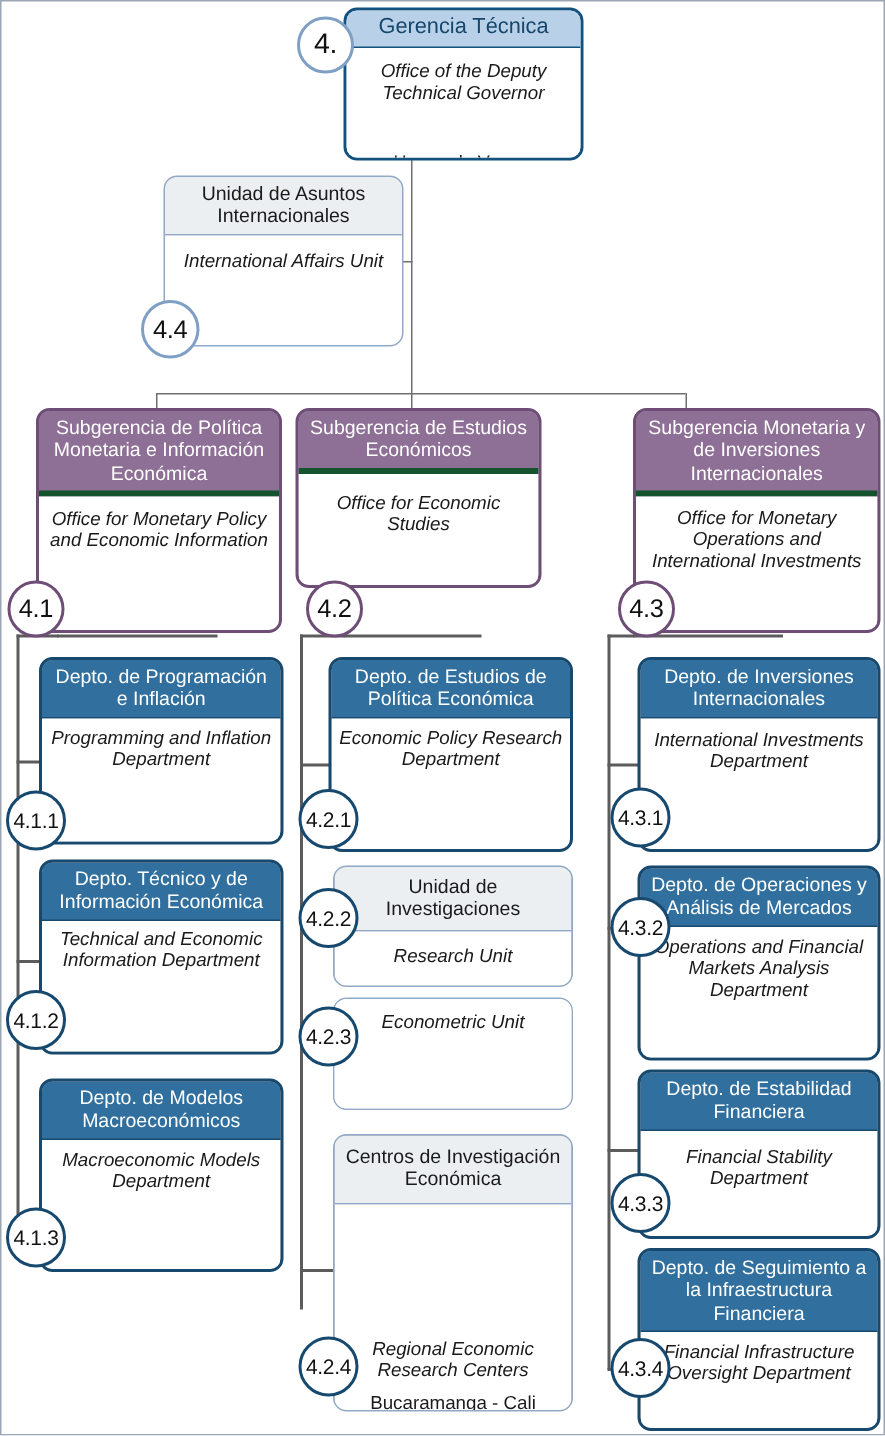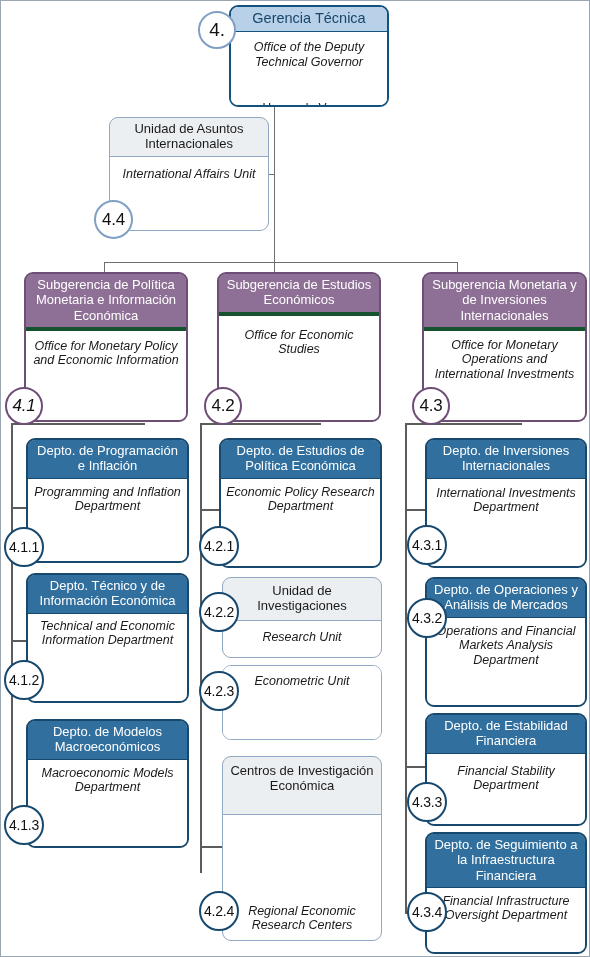--- a/index.html
+++ b/index.html
@@ -173,23 +173,23 @@
   <div class="badge lightblue" style="left:93px;top:199px;width:39px;height:39px;font-size:17px;">4.4</div>
 
   <div class="node sub" style="left:23px;top:271px;width:164px;height:150px;">
     <div class="hdr">Subgerencia de Política Monetaria e Información Económica</div>
     <div class="body">
       <div class="en" style="font-size:12.5px;padding-top:4px;">Office for Monetary Policy and Economic Information</div>
       <div class="spacer"></div>
 
     </div>
   </div>
-  <div class="badge purple" style="left:4px;top:386px;width:38px;height:38px;font-size:17px;font-style:italic;">4.1</div>
-
-  <div class="node sub" style="left:216px;top:271px;width:164px;height:150px;">
+  <div class="badge purple" style="left:4px;top:386px;width:38px;height:38px;font-size:17px;">4.1</div>
+
+  <div class="node sub" style="left:196px;top:271px;width:164px;height:120px;">
     <div class="hdr">Subgerencia de Estudios Económicos</div>
     <div class="body">
       <div class="en" style="font-size:12.5px;padding-top:8px;">Office for Economic Studies</div>
       <div class="spacer"></div>
 
     </div>
   </div>
   <div class="badge purple" style="left:203px;top:386px;width:38px;height:38px;font-size:17px;">4.2</div>
 
   <div class="node sub" style="left:421px;top:271px;width:165px;height:150px;">
@@ -251,21 +251,21 @@
   <div class="badge navy" style="left:198px;top:591px;width:40px;height:40px;font-size:14px;">4.2.2</div>
 
   <div class="node unit" style="left:221px;top:664px;width:160px;height:75px;">
     <div class="body">
       <div class="en" style="font-size:12.5px;padding-top:4px;">Econometric Unit</div>
     </div>
   </div>
   <div class="badge navy" style="left:198px;top:670px;width:40px;height:40px;font-size:14px;">4.2.3</div>
 
   <div class="node unit" style="left:221px;top:755px;width:160px;height:185px;">
-    <div class="hdr" style="padding-top:6px;padding-bottom:20px;">Centros de Investigación Económica</div>
+    <div class="hdr" style="padding-top:6px;padding-bottom:8px;">Centros de Investigación Económica</div>
     <div class="body">
       <div class="spacer"></div>
       <div class="en" style="font-size:12.5px;">Regional Economic Research Centers</div>
       <div class="person" style="font-size:12.5px;white-space:pre-line;padding-top:7px;padding-bottom:8px;">Bucaramanga - Cali
 Cartagena
 Medellín</div>
     </div>
   </div>
   <div class="badge navy" style="left:198px;top:890px;width:40px;height:40px;font-size:14px;">4.2.4</div>
 

